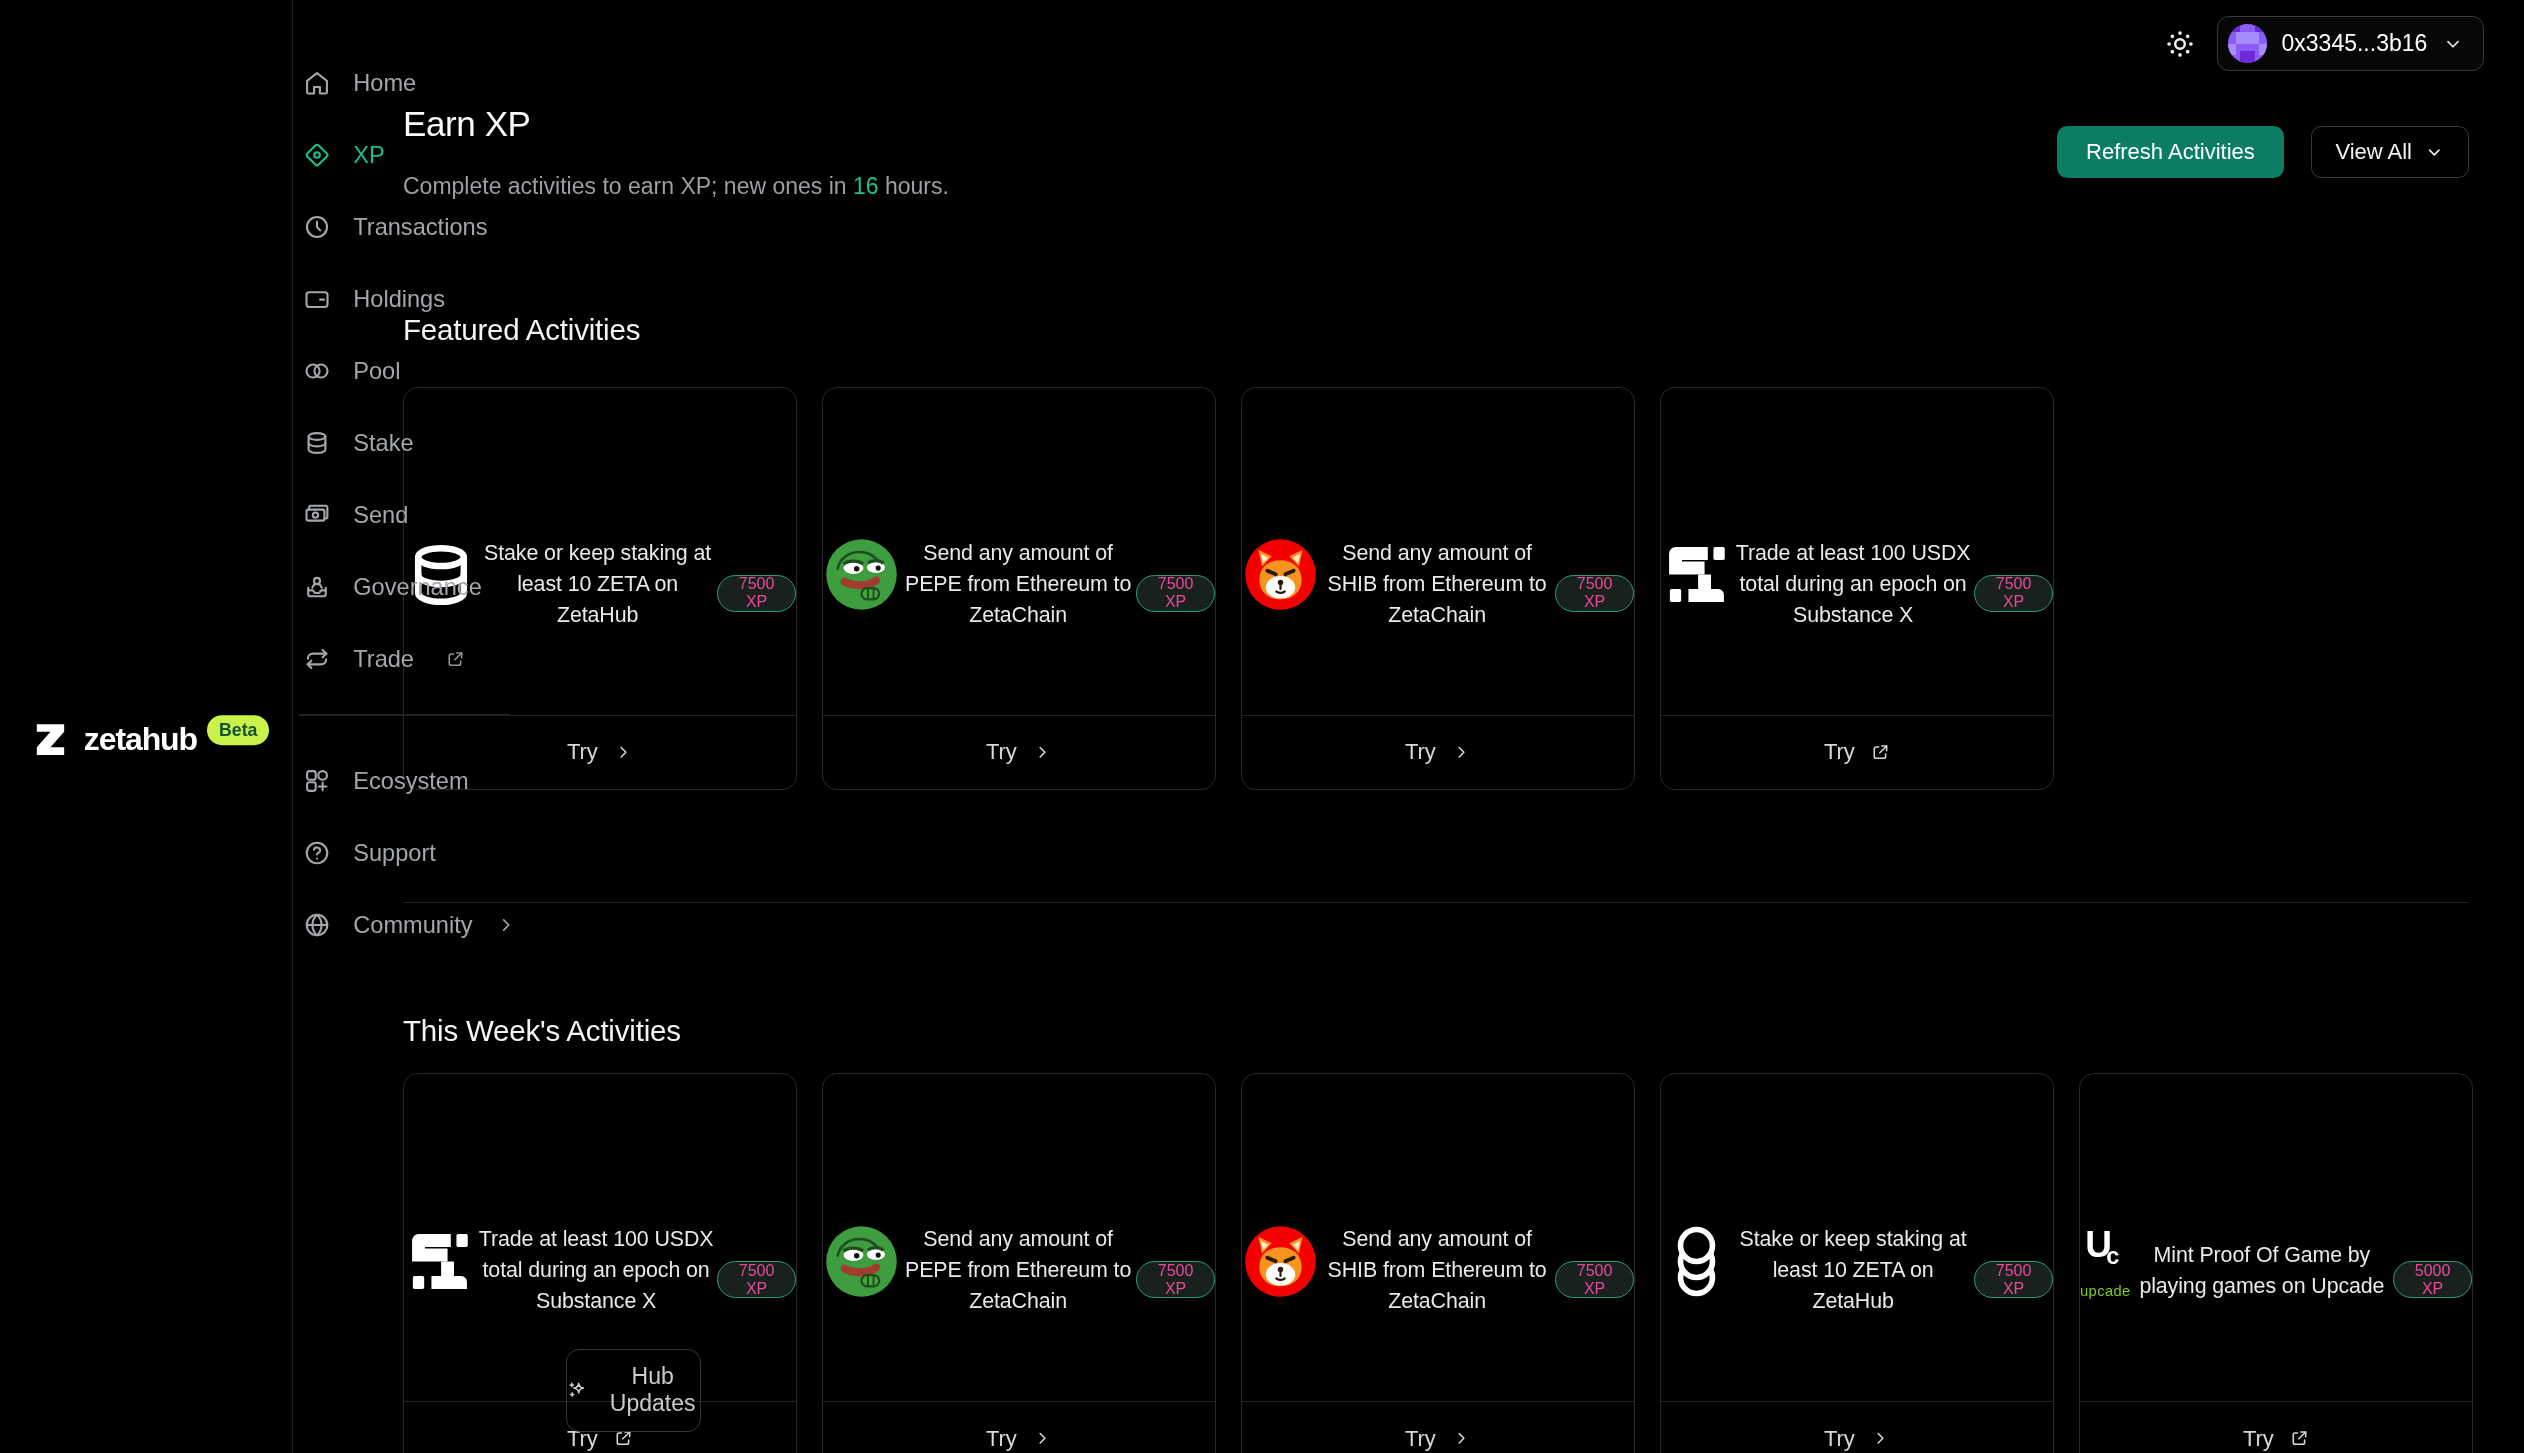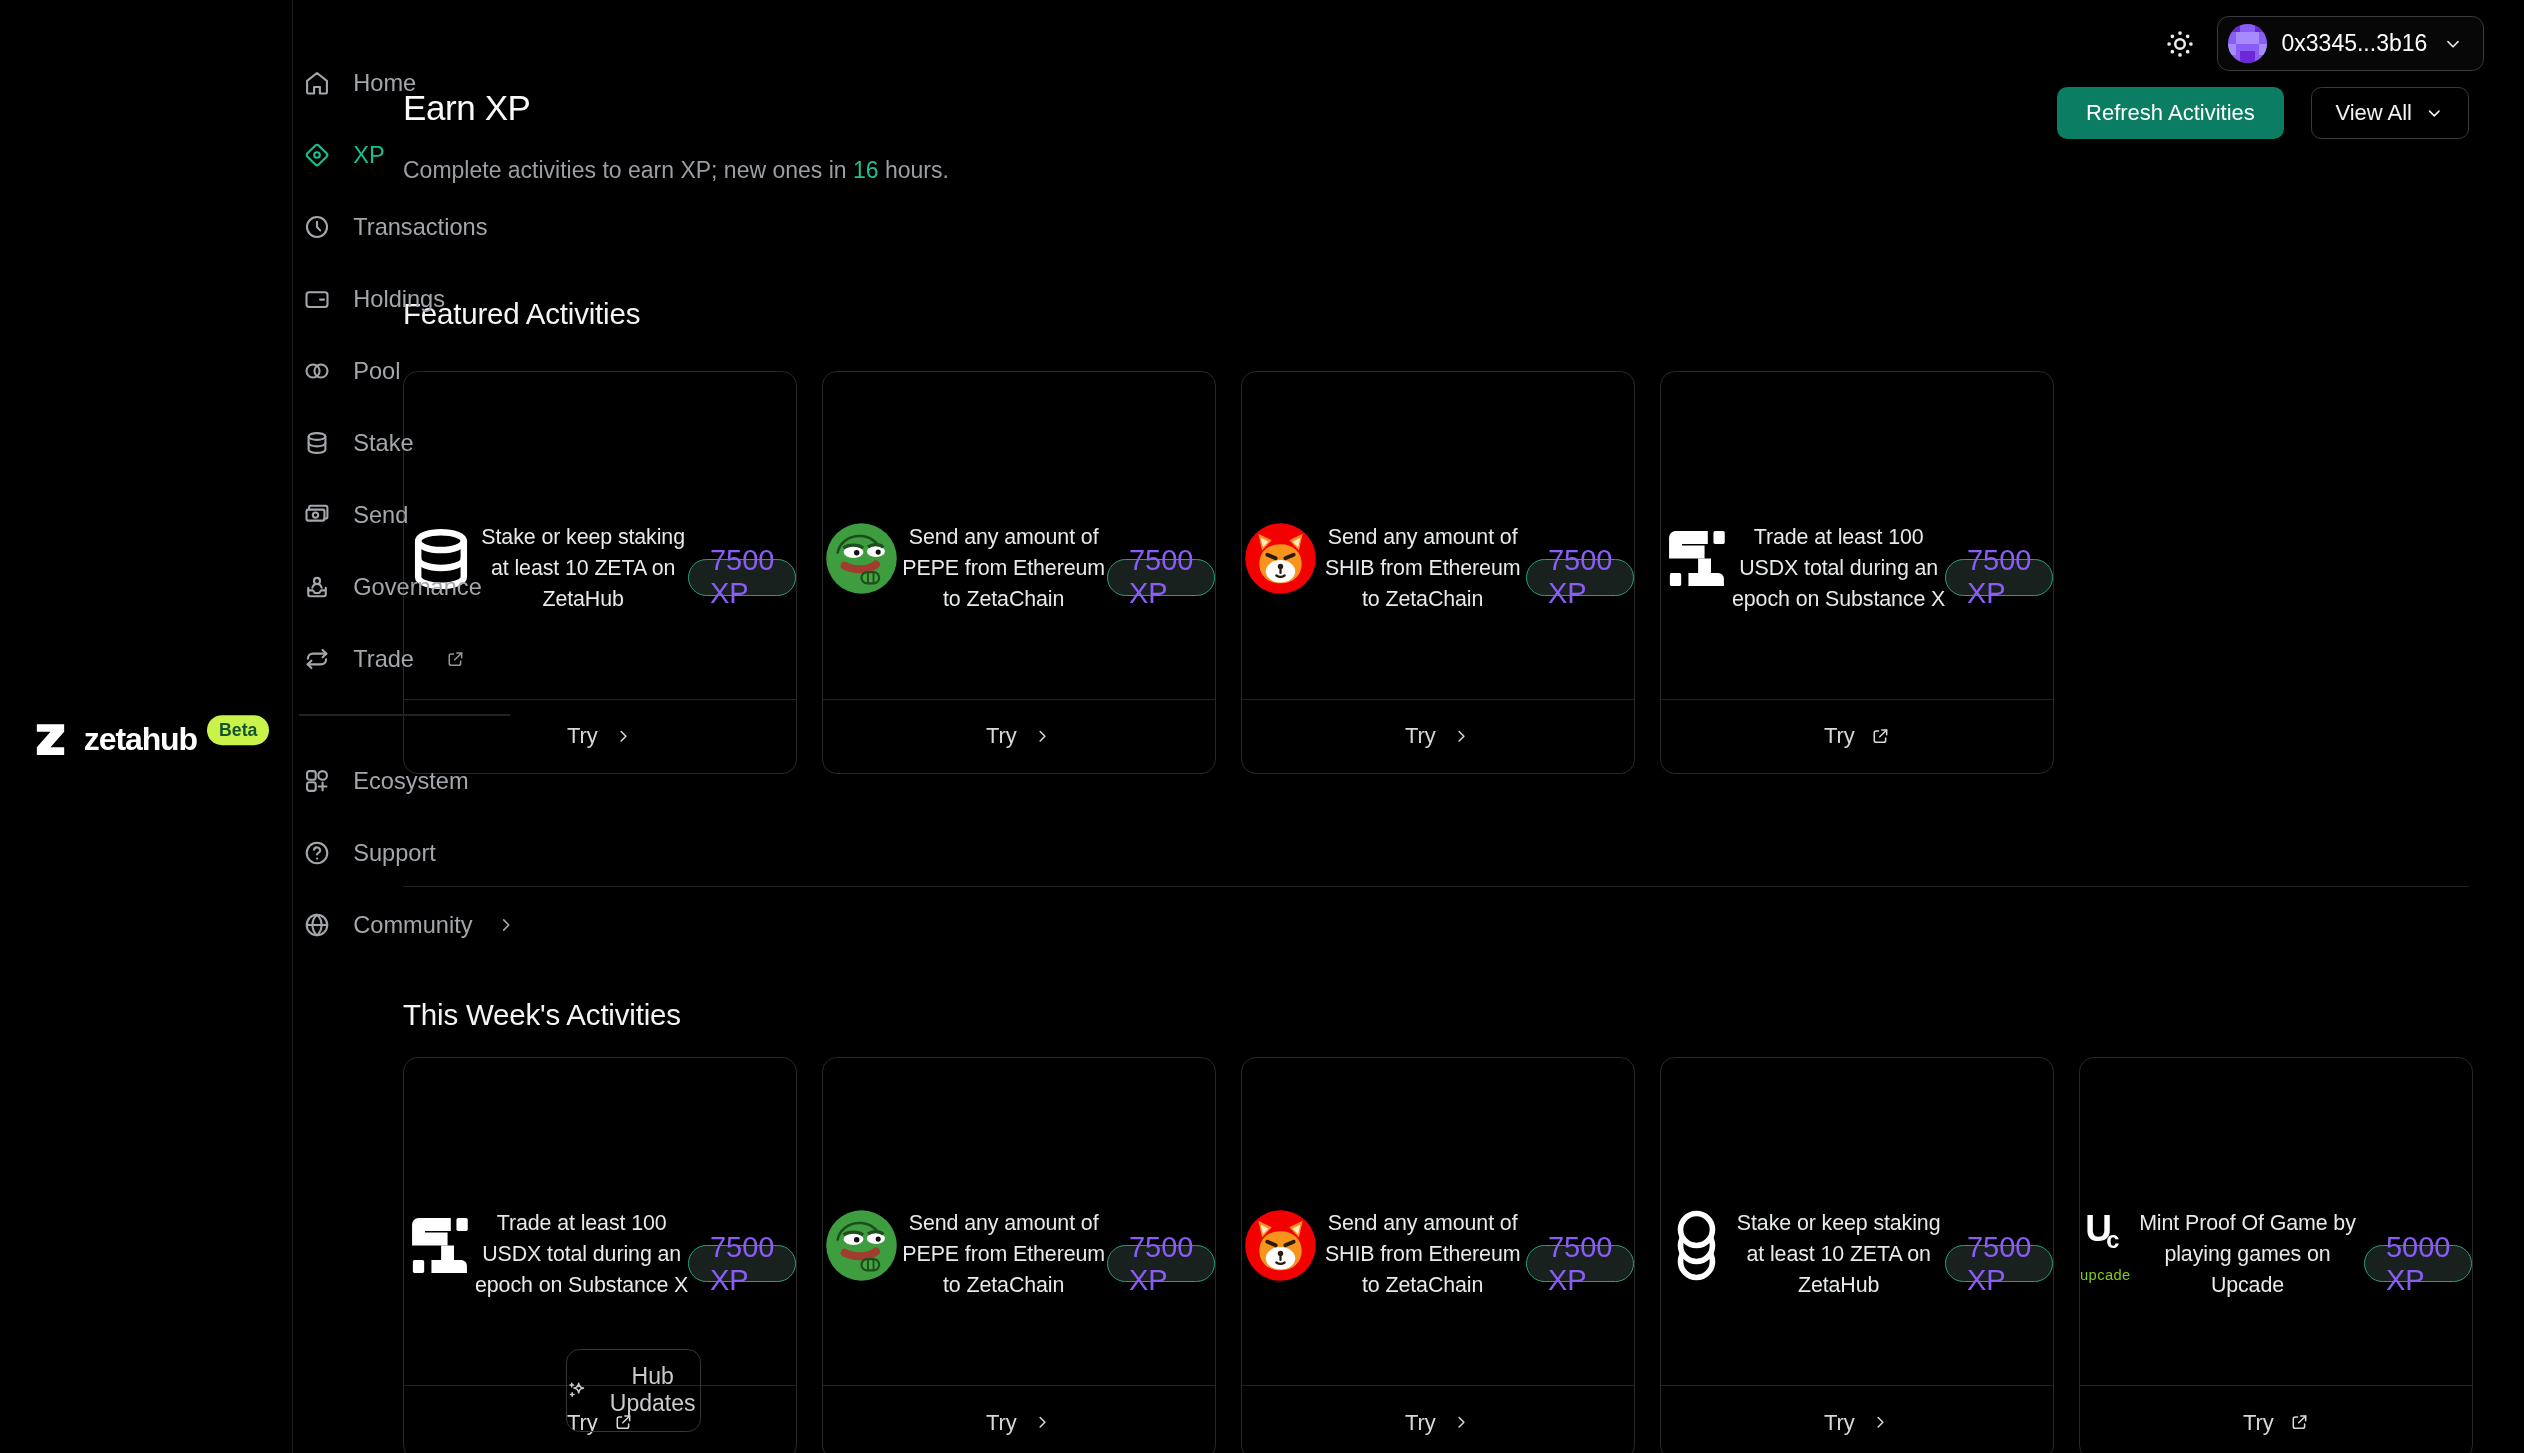--- a/index.html
+++ b/index.html
@@ -31,21 +31,21 @@
   
   .main { margin-left:293px; height:100%; }
   .topbar { display:flex; justify-content:flex-end; align-items:center; gap:20px; padding:16px 41px 0 0; }
   .theme-btn { background:none; border:none; color:#ececec; cursor:pointer; width:34px; height:34px; }
   .wallet-btn { display:flex; align-items:center; gap:14.7px; height:55px; padding:0 19px 0 9.6px;
     border:1.5px solid #3a3b40; border-radius:11.8px; background:#070708; color:#fff; font-size:23px; cursor:pointer; }
   .avatar { width:39px; height:39px; border-radius:50%; overflow:hidden; flex:none; }
   .wallet-btn .chev { width:22px; height:22px; color:#e5e5e5; }
 
   .page { padding:0 56px 0 110px; }
-  .header-row { display:flex; justify-content:space-between; align-items:flex-start; margin-top:16px; }
+  .header-row { display:flex; justify-content:space-between; align-items:center; margin-top:32px; }
   .h-title { font-size:35px; font-weight:500; letter-spacing:-0.4px; color:#fafafa; line-height:41px; }
   .h-sub { margin-top:28px; font-size:23px; color:#9b9fa4; line-height:29.5px; }
   .h-sub .hl { color:#1fc08e; }
   .h-actions { display:flex; gap:26.5px; }
   .btn-green { height:52px; padding:0 29.5px; background:#0a7d62; border:none; border-radius:10.3px;
     color:#fff; font-size:22px; font-weight:500; display:flex; align-items:center; cursor:pointer; }
   .btn-outline { height:52px; padding:0 23.6px; background:transparent; border:1.5px solid #3a3b40;
     border-radius:10.3px; color:#f2f2f3; font-size:22px; display:flex; align-items:center; gap:11.8px; cursor:pointer; }
   .btn-outline svg { width:20.6px; height:20.6px; }
 
@@ -55,21 +55,21 @@
   .grid { display:grid; gap:25px; justify-content:start; }
   .grid.g4 { margin-top:40px; grid-template-columns:repeat(4,394px); }
   .grid.g5 { margin-top:25px; grid-template-columns:repeat(5,394px); }
   .card { height:403px; background:#000; border:1.5px solid #29292c; border-radius:14.7px;
     display:flex; flex-direction:column; overflow:hidden; }
   .card-body { flex:1; display:flex; flex-direction:row; align-items:center; padding-top:47px; }
   .card-icon { height:77px; display:flex; align-items:center; justify-content:center; }
   .card-title { margin-top:19px; font-size:21.4px; line-height:31px; color:#e7e9ea; text-align:center;
     max-width:349px; letter-spacing:-0.1px; }
   .xp-badge { margin-top:37px; height:37px; padding:0 20.6px; border:1.5px solid #2a9d7d; border-radius:19px;
-    background:#18211e; color:#8b5cf6; font-size:29px; display:flex; align-items:center; }
+    background:#18211e; color:#ec4899; font-size:16px; display:flex; align-items:center;text-align:center; }
   .card-footer { border-top:1.5px solid #232326; height:74px; display:flex; align-items:center;
     justify-content:center; gap:14.7px; color:#d6d8db; font-size:22px; cursor:pointer; }
   .card-footer svg { width:20.6px; height:20.6px; }
   .hr-line { height:1.5px; background:#212121; margin-top:112px; }
 
   
   .upcade { display:flex; flex-direction:column; align-items:center; }
   .uc-glyph { position:relative; height:46px; color:#fff; }
   .uc-u { font-size:37px; font-weight:700; }
   .uc-c { font-size:23.6px; font-weight:700; position:relative; left:-5.9px; top:7.4px; }

